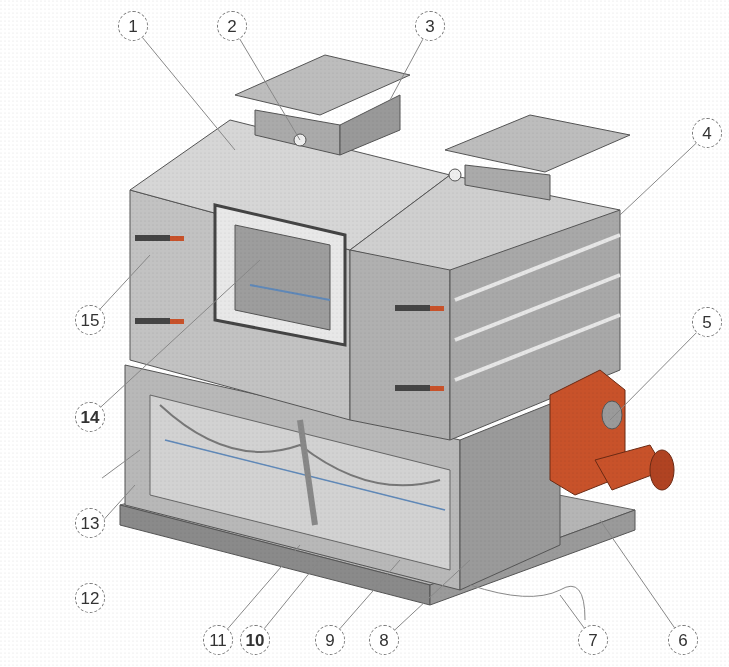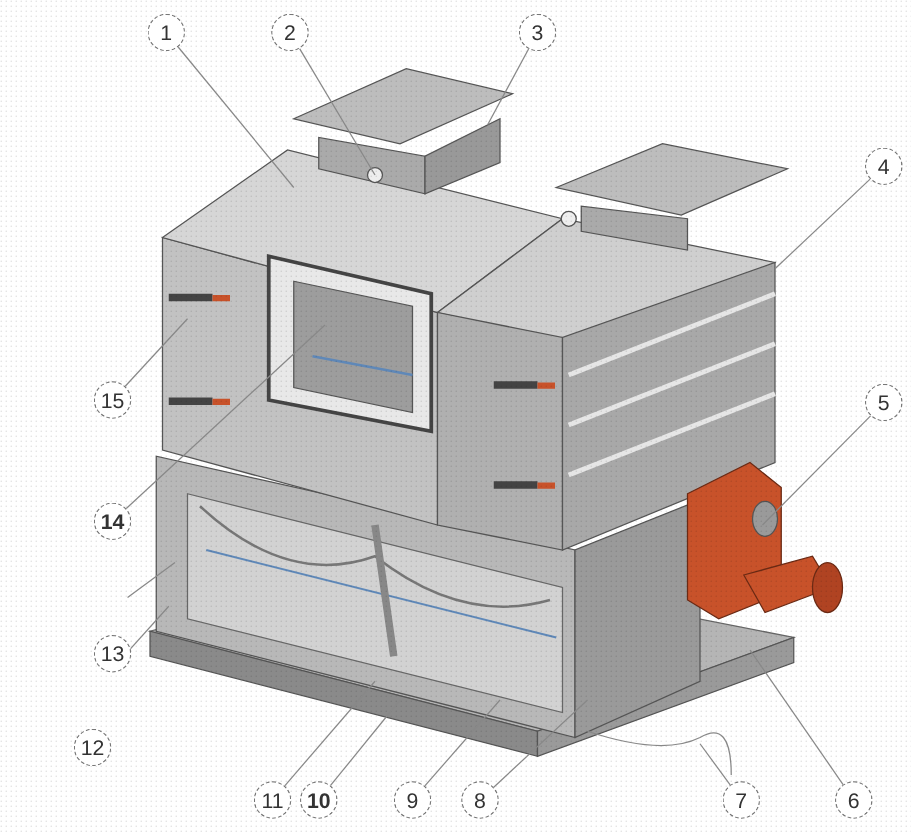--- a/index.html
+++ b/index.html
@@ -100,18 +100,18 @@
       <div class="callout" style="left: 232px; top: 26px;">2</div>
       <div class="callout" style="left: 430px; top: 26px;">3</div>
       <div class="callout" style="left: 707px; top: 133px;">4</div>
       <div class="callout" style="left: 707px; top: 322px;">5</div>
       <div class="callout" style="left: 683px; top: 640px;">6</div>
       <div class="callout" style="left: 593px; top: 640px;">7</div>
       <div class="callout" style="left: 384px; top: 640px;">8</div>
       <div class="callout" style="left: 330px; top: 640px;">9</div>
       <div class="callout" style="left: 255px; top: 640px; font-weight: bold;">10</div>
       <div class="callout" style="left: 218px; top: 640px;">11</div>
-      <div class="callout" style="left: 74px; top: 535px; margin-top: 48px;">12</div>
+      <div class="callout" style="left: 90px; top: 535px; margin-top: 48px;">12</div>
       <div class="callout" style="left: 90px; top: 487px; margin-top: 21px;">13</div>
       <div class="callout" style="left: 90px; top: 417px; font-weight: bold;">14</div>
       <div class="callout" style="left: 90px; top: 320px;">15</div>
     </div>
 </div>
 
 </body></html>

